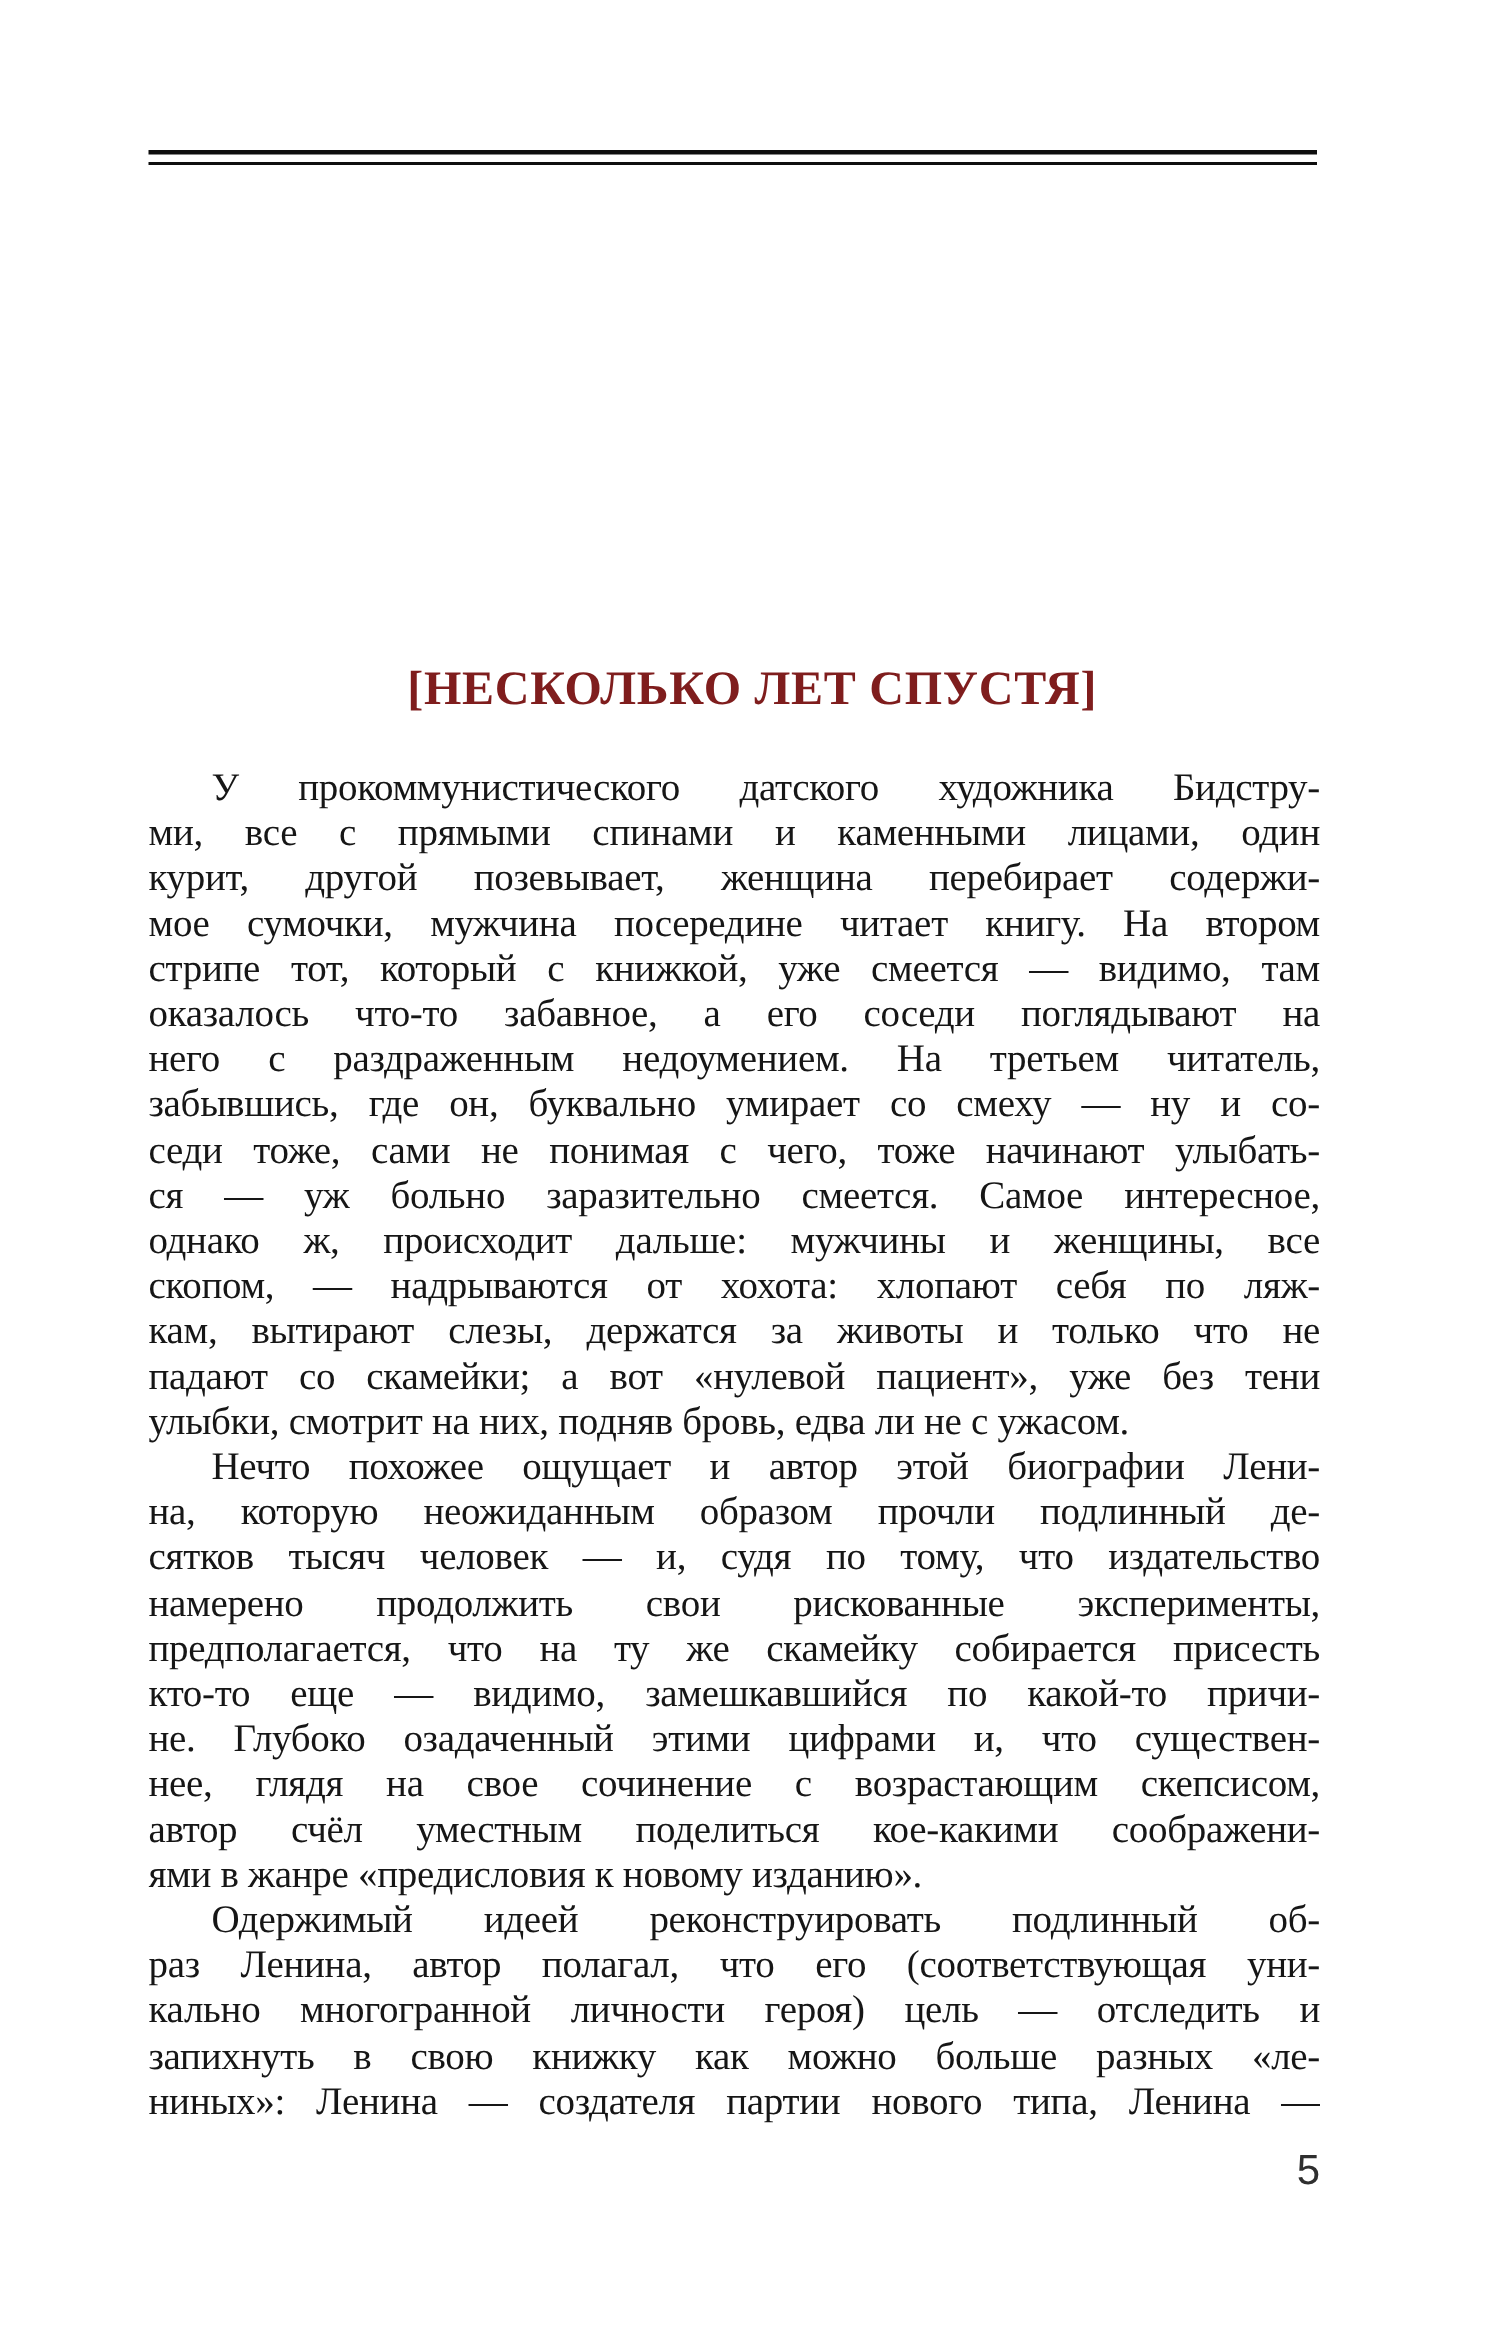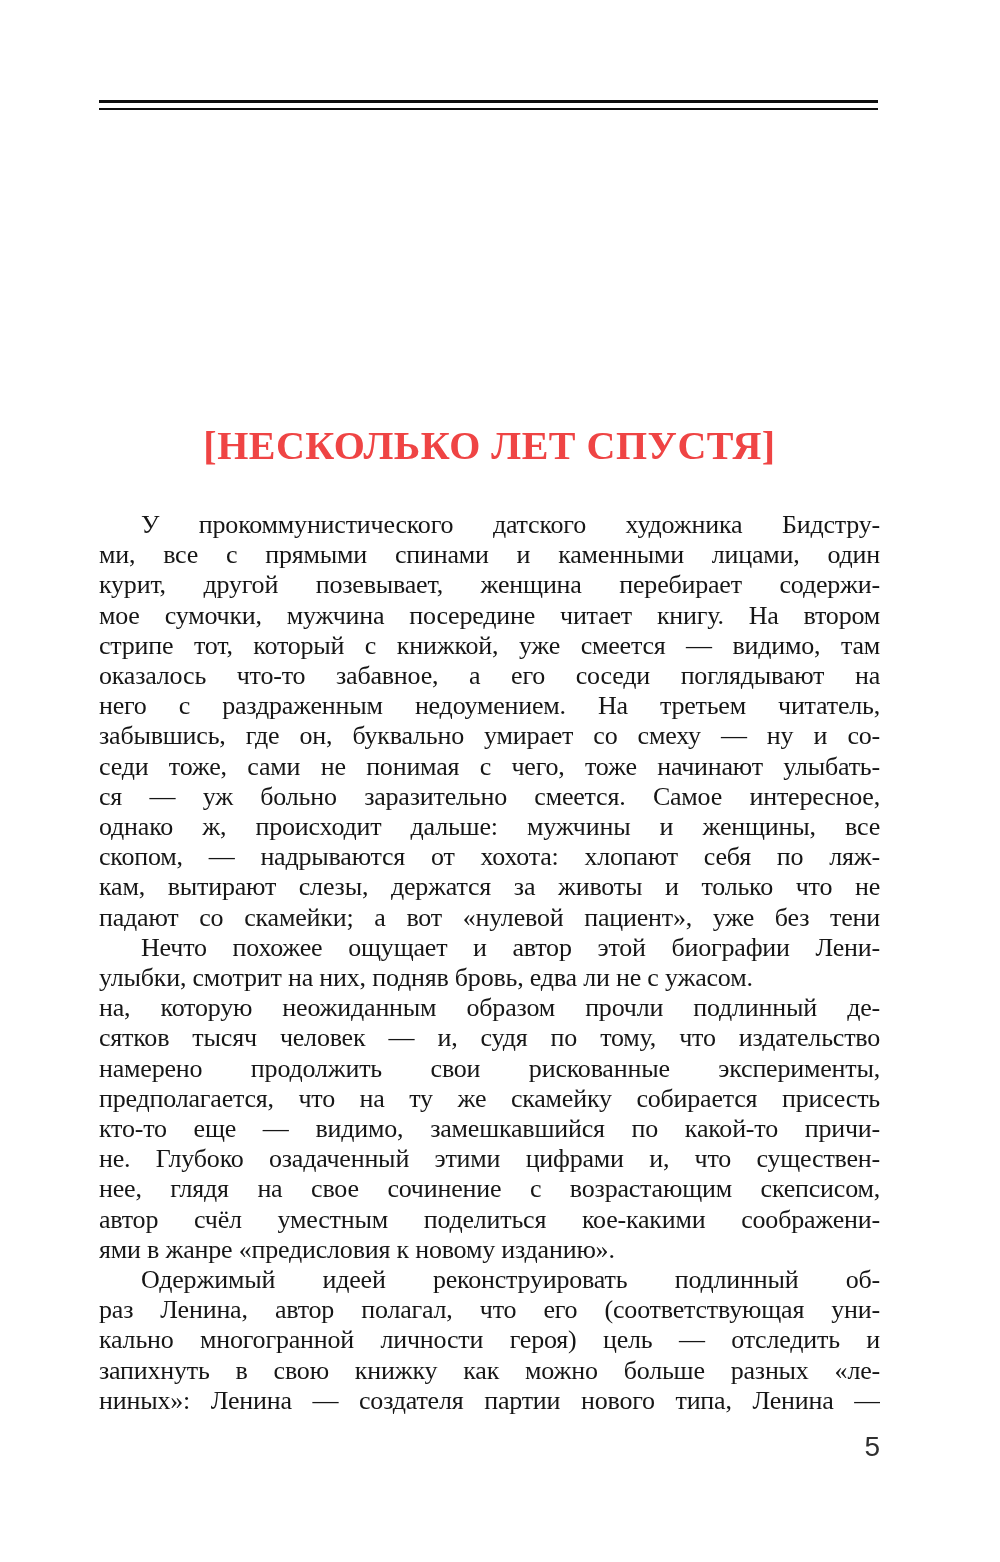--- a/index.html
+++ b/index.html
@@ -23,27 +23,27 @@
     width: 779px;
     height: 5px;
     border-top: 3px solid #0e0e0e;
     border-bottom: 2px solid #0e0e0e;
   }
   .title {
     position: absolute;
     left: 99px;
     top: 426px;
     width: 781px;
-    margin: 0;
+    margin: 12px;
     text-align: center;
-    font-size: 40px;
+    font-size: 32px;
     font-weight: bold;
     letter-spacing: 0.5px;
     line-height: 40px;
-    color: #ef4444;
+    color: #7f1d1d;
   }
   .body-text {
     position: absolute;
     left: 99px;
     top: 510px;
     width: 781px;
     font-size: 26px;
     line-height: 30.2px;
     letter-spacing: -0.2px;
   }
@@ -84,22 +84,22 @@
       <div class="line">стрипе тот, который с книжкой, уже смеется — видимо, там</div>
       <div class="line">оказалось что-то забавное, а его соседи поглядывают на</div>
       <div class="line">него с раздраженным недоумением. На третьем читатель,</div>
       <div class="line">забывшись, где он, буквально умирает со смеху — ну и со-</div>
       <div class="line">седи тоже, сами не понимая с чего, тоже начинают улыбать-</div>
       <div class="line">ся — уж больно заразительно смеется. Самое интересное,</div>
       <div class="line">однако ж, происходит дальше: мужчины и женщины, все</div>
       <div class="line">скопом, — надрываются от хохота: хлопают себя по ляж-</div>
       <div class="line">кам, вытирают слезы, держатся за животы и только что не</div>
       <div class="line">падают со скамейки; а вот «нулевой пациент», уже без тени</div>
+      <div class="line endpara">улыбки, смотрит на них, подняв бровь, едва ли не с ужасом.</div>
       <div class="line first">Нечто похожее ощущает и автор этой биографии Лени-</div>
-      <div class="line endpara">улыбки, смотрит на них, подняв бровь, едва ли не с ужасом.</div>
       <div class="line">на, которую неожиданным образом прочли подлинный де-</div>
       <div class="line">сятков тысяч человек — и, судя по тому, что издательство</div>
       <div class="line">намерено продолжить свои рискованные эксперименты,</div>
       <div class="line">предполагается, что на ту же скамейку собирается присесть</div>
       <div class="line">кто-то еще — видимо, замешкавшийся по какой-то причи-</div>
       <div class="line">не. Глубоко озадаченный этими цифрами и, что существен-</div>
       <div class="line">нее, глядя на свое сочинение с возрастающим скепсисом,</div>
       <div class="line">автор счёл уместным поделиться кое-какими соображени-</div>
       <div class="line endpara">ями в жанре «предисловия к новому изданию».</div>
       <div class="line first">Одержимый идеей реконструировать подлинный об-</div>

